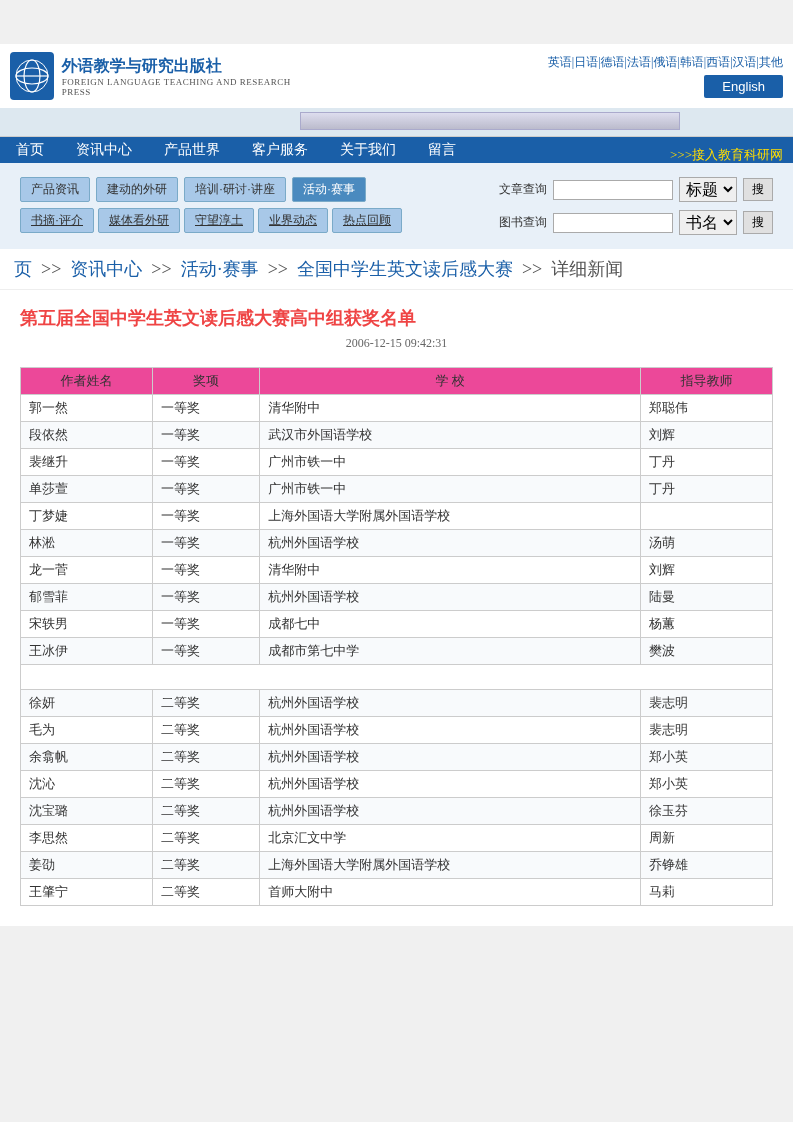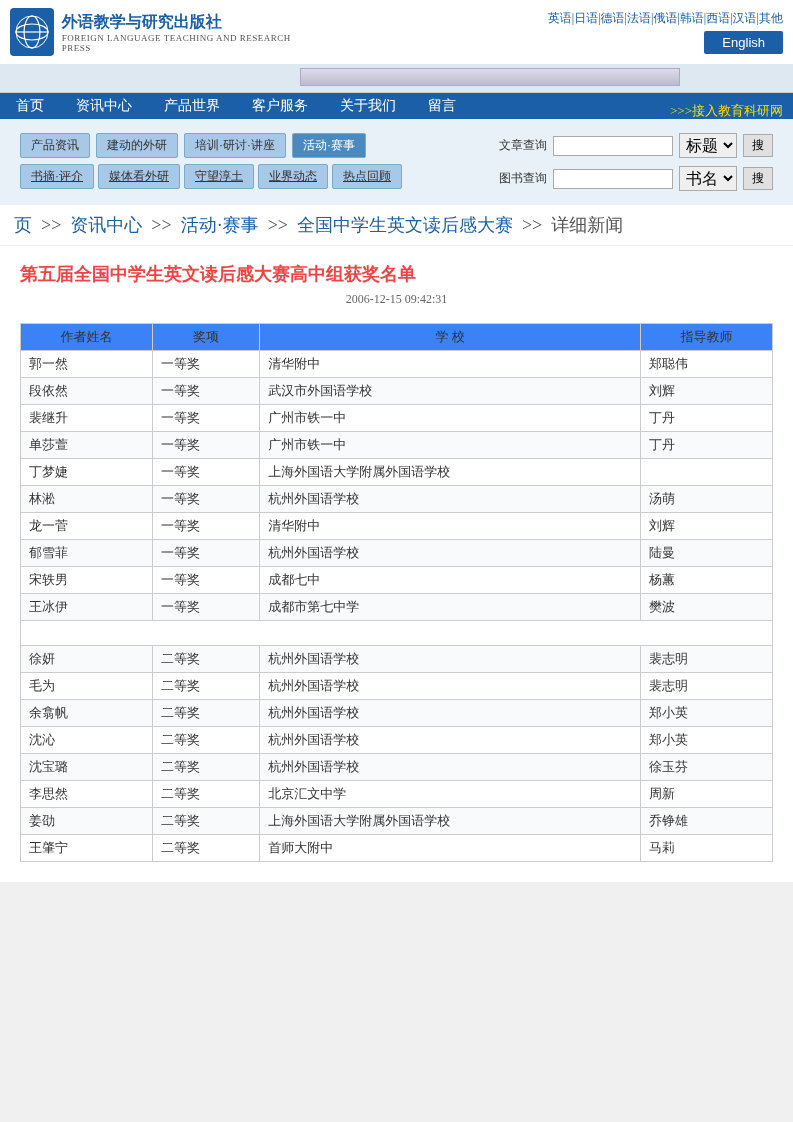--- a/index.html
+++ b/index.html
@@ -1,19 +1,19 @@
 <!DOCTYPE html>
 <html><head>
   <meta charset="utf-8">
   <style>
     * { margin: 0; padding: 0; box-sizing: border-box; }
     body { font-family: SimSun, '宋体', serif; font-size: 13px; background: #f0f0f0; color: #333; width: 793px; }
 
     
-    #header { background: #fff; border-bottom: 1px solid #ccc; }
+    #header { background: #fff; border-bottom: 1px solid #ccc; margin-top: 44px; }
     #header-top { display: flex; align-items: center; padding: 8px 10px; background: #fff; }
     #logo-area { display: flex; align-items: center; gap: 8px; width: 290px; }
     #logo-icon { width: 48px; height: 48px; background: #1a5fa8; border-radius: 4px; display: flex; align-items: center; justify-content: center; color: #fff; font-size: 22px; }
     #logo-text { }
     #logo-name { font-size: 16px; font-weight: bold; color: #1a5fa8; }
     #logo-sub { font-size: 9px; color: #555; letter-spacing: 0.5px; }
     #lang-area { flex: 1; display: flex; flex-direction: column; align-items: flex-end; gap: 4px; }
     #lang-links { font-size: 12px; color: #1a5fa8; }
     #lang-btn { background: #1a5fa8; color: #fff; border: none; padding: 4px 18px; font-size: 13px; cursor: pointer; border-radius: 2px; }
     #search-bar-top { background: #dde8f0; padding: 4px 10px; height: 28px; }
@@ -46,21 +46,21 @@
     #breadcrumb a { color: #1a5fa8; text-decoration: none; }
 
     
     #article { background: #fff; padding: 16px 20px 20px; }
     #article-title { font-size: 18px; font-weight: bold; color: #ef4444; margin-bottom: 6px; }
     #article-date { text-align: center; font-size: 12px; color: #666; margin-bottom: 16px; }
 
     
     #award-table { width: 100%; border-collapse: collapse; font-size: 13px; }
     #award-table th, #award-table td { border: 1px solid #ccc; padding: 4px 8px; }
-    #award-table thead th { background: #3b82f6; font-weight: normal; color: #333; }
+    #award-table thead th { background: #ec4899; font-weight: normal; color: #333; }
     #award-table tbody tr td { color: #333; }
     #award-table tbody tr:nth-child(even) { background: #f8fafc; }
     .spacer-row td { background: #fff; border-left: none; border-right: none; height: 8px; }
     .spacer-row td { border: none; }
   </style>
 </head>
 <body>
 
 <div id="header">
   <div id="header-top">

